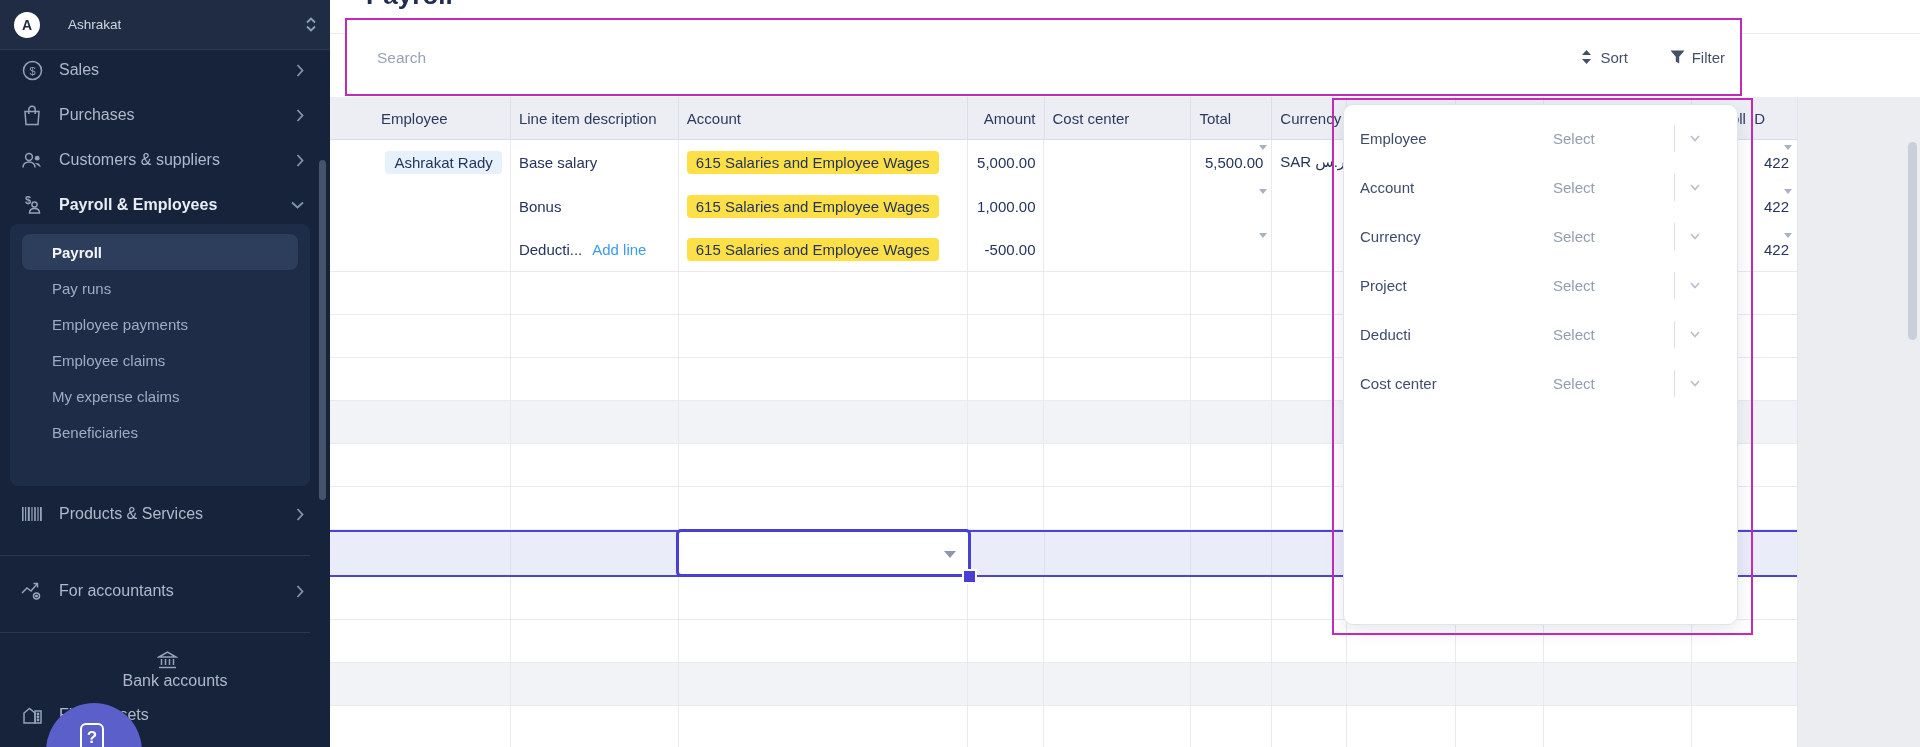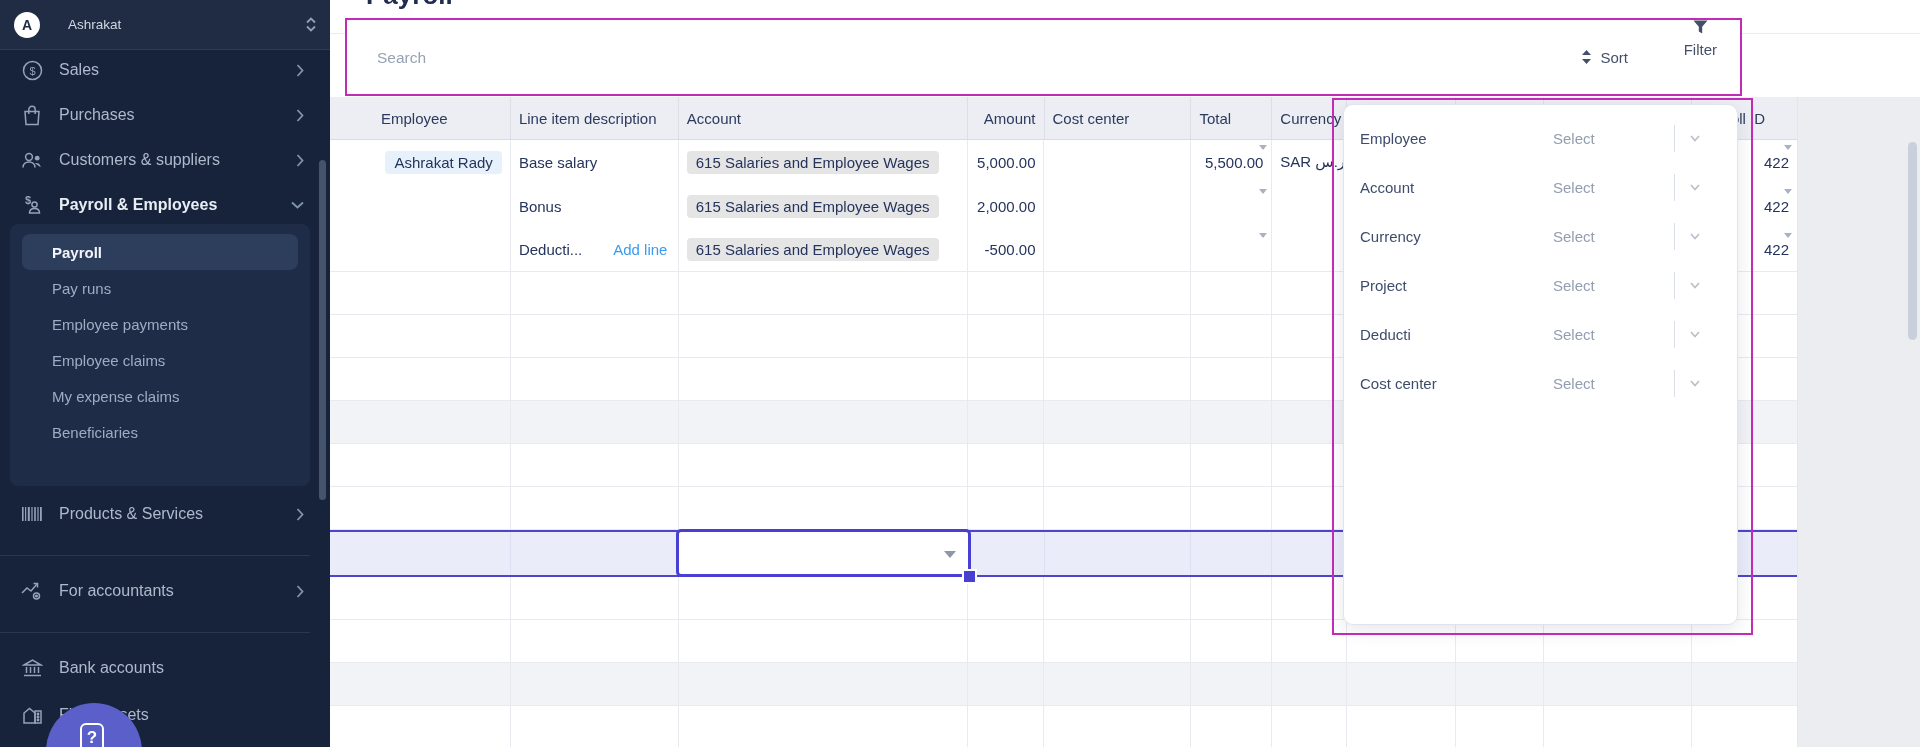--- a/index.html
+++ b/index.html
@@ -35,39 +35,39 @@
   .main{position:absolute;left:330px;top:0;width:1590px;height:747px;background:#fff;}
   .hairline{position:absolute;left:0;top:33px;width:1590px;height:1px;background:#e8ebef;}
   .page-title{position:absolute;left:36px;top:-20px;font-size:26px;font-weight:bold;color:#202c50;}
   .search-panel{position:absolute;left:15px;top:18px;width:1397px;height:78px;background:#fff;
                 border:2px solid #c12bb6;box-sizing:border-box;z-index:9;}
   .search-input{position:absolute;left:28px;top:22px;width:1100px;height:30px;border:none;outline:none;
                 font-size:15.5px;color:#3c4963;font-family:inherit;background:transparent;}
   .search-input::placeholder{color:#98a2b5;opacity:1;}
   .tool-btn{position:absolute;top:0;height:74px;display:flex;align-items:center;gap:7px;
             font-size:15px;color:#44506a;cursor:pointer;}
-  .tool-btn.sort{right:112px;} .tool-btn.filter{right:23px;flex-direction:column;}
+  .tool-btn.sort{right:112px;} .tool-btn.filter{right:15px;}
   
   .table{position:absolute;left:0;top:97px;width:1468px;border-right:1px solid #e3e6ec;box-sizing:border-box;}
   .thead{display:flex;height:43px;background:#eceef3;border-bottom:1px solid #d8dce5;box-sizing:border-box;}
   .thead .c{display:flex;align-items:center;font-size:15px;color:#2b3a5e;border-right:1px solid #dbdfe8;
             box-sizing:border-box;padding:0 8px;overflow:hidden;white-space:nowrap;}
   .trow{display:flex;height:43px;border-bottom:1px solid #e8eaef;box-sizing:border-box;background:#fff;}
   .trow.nb{border-bottom:none;height:44px;}
   .trow.gb{height:44px;}
   .trow.gray{background:#f2f3f7;}
   .trow .c{display:flex;align-items:center;font-size:15px;color:#25345c;border-right:1px solid #e8eaef;
            box-sizing:border-box;padding:0 8px;overflow:hidden;white-space:nowrap;}
   .c1{width:181px;} .c2{width:168px;} .c3{width:289px;} .c4{width:77px;text-align:center;} .c5{width:147px;}
   .c6{width:81px;} .c7{width:75px;} .c8{width:109px;} .c9{width:88px;} .c10{width:148px;} .c11{width:105px;border-right:none !important;}
   .thead .c1{padding-left:51px;}
   .al-r{justify-content:flex-end;}
   .chip-blue{background:#e7f1fb;border-radius:4px;padding:3px 9px;}
-  .chip-peach{background:#e5e5e5;border-radius:4px;padding:3px 9px;}
-  .addline{color:#3a9bf0;margin-left:31px;cursor:pointer;}
+  .chip-peach{background:#fde047;border-radius:4px;padding:3px 9px;}
+  .addline{color:#3a9bf0;margin-left:10px;cursor:pointer;}
   .cellcaret{position:absolute;width:0;height:0;border-left:4px solid transparent;border-right:4px solid transparent;
              border-top:5px solid #a9b2c2;z-index:2;}
   
   .selrow{display:flex;height:47px;background:#eaecfa;border-top:2px solid #4d45cb;border-bottom:2px solid #4d45cb;box-sizing:border-box;}
   .selrow .c{border-right:1px solid #dde0f3;box-sizing:border-box;}
   .dropcell{position:absolute;left:346px;top:529px;width:295px;height:48px;background:#fff;border:3px solid #4a3fd3;
             border-radius:5px;box-sizing:border-box;z-index:5;cursor:pointer;}
   .dropcell .dcaret{position:absolute;right:12px;top:19px;width:0;height:0;border-left:6px solid transparent;
                     border-right:6px solid transparent;border-top:7px solid #8e96ab;}
   .fillhandle{position:absolute;left:632px;top:569px;width:11px;height:11px;background:#4a3fd3;border:2px solid #fff;z-index:6;}
@@ -129,21 +129,21 @@
         <div class="c c9"></div>
         <div class="c c10"></div>
         <div class="c c11 al-r">422</div>
       </div>
       <div class="trow nb">
         <div class="c c1"></div>
         <div class="c c2">Bonus</div>
         <div class="c c3">
             <span class="chip-peach">615 Salaries and Employee Wages</span>
           </div>
-        <div class="c c4 al-r">2,000.00</div>
+        <div class="c c4 al-r">1,000.00</div>
         <div class="c c5"></div>
         <div class="c c6"></div>
         <div class="c c7"></div>
         <div class="c c8"></div>
         <div class="c c9"></div>
         <div class="c c10"></div>
         <div class="c c11 al-r">422</div>
       </div>
       <div class="trow gb">
         <div class="c c1"></div>
@@ -529,21 +529,21 @@
       <span>For accountants</span>
       <span class="chev">
           <svg width="8" height="13" viewBox="0 0 8 13" fill="none" stroke="currentColor" stroke-width="1.8">
             <polyline points="1.5,1 6.5,6.5 1.5,12"></polyline>
           </svg>
         </span>
     </div>
 
     <div class="sdivider" style="top:632px;"></div>
 
-    <div class="nav-item" style="top:648px;">
+    <div class="nav-item" style="top:648px;flex-direction:column;">
       <span class="nicon">
         <svg width="21" height="20" viewBox="0 0 21 20" fill="none" stroke="currentColor" stroke-width="1.5">
             <path d="M2 7 L10.5 2 L19 7 Z"></path>
             <line x1="4.5" y1="9" x2="4.5" y2="15"></line>
             <line x1="8.5" y1="9" x2="8.5" y2="15"></line>
             <line x1="12.5" y1="9" x2="12.5" y2="15"></line>
             <line x1="16.5" y1="9" x2="16.5" y2="15"></line>
             <line x1="2" y1="17.5" x2="19" y2="17.5"></line>
           </svg>
       </span>

